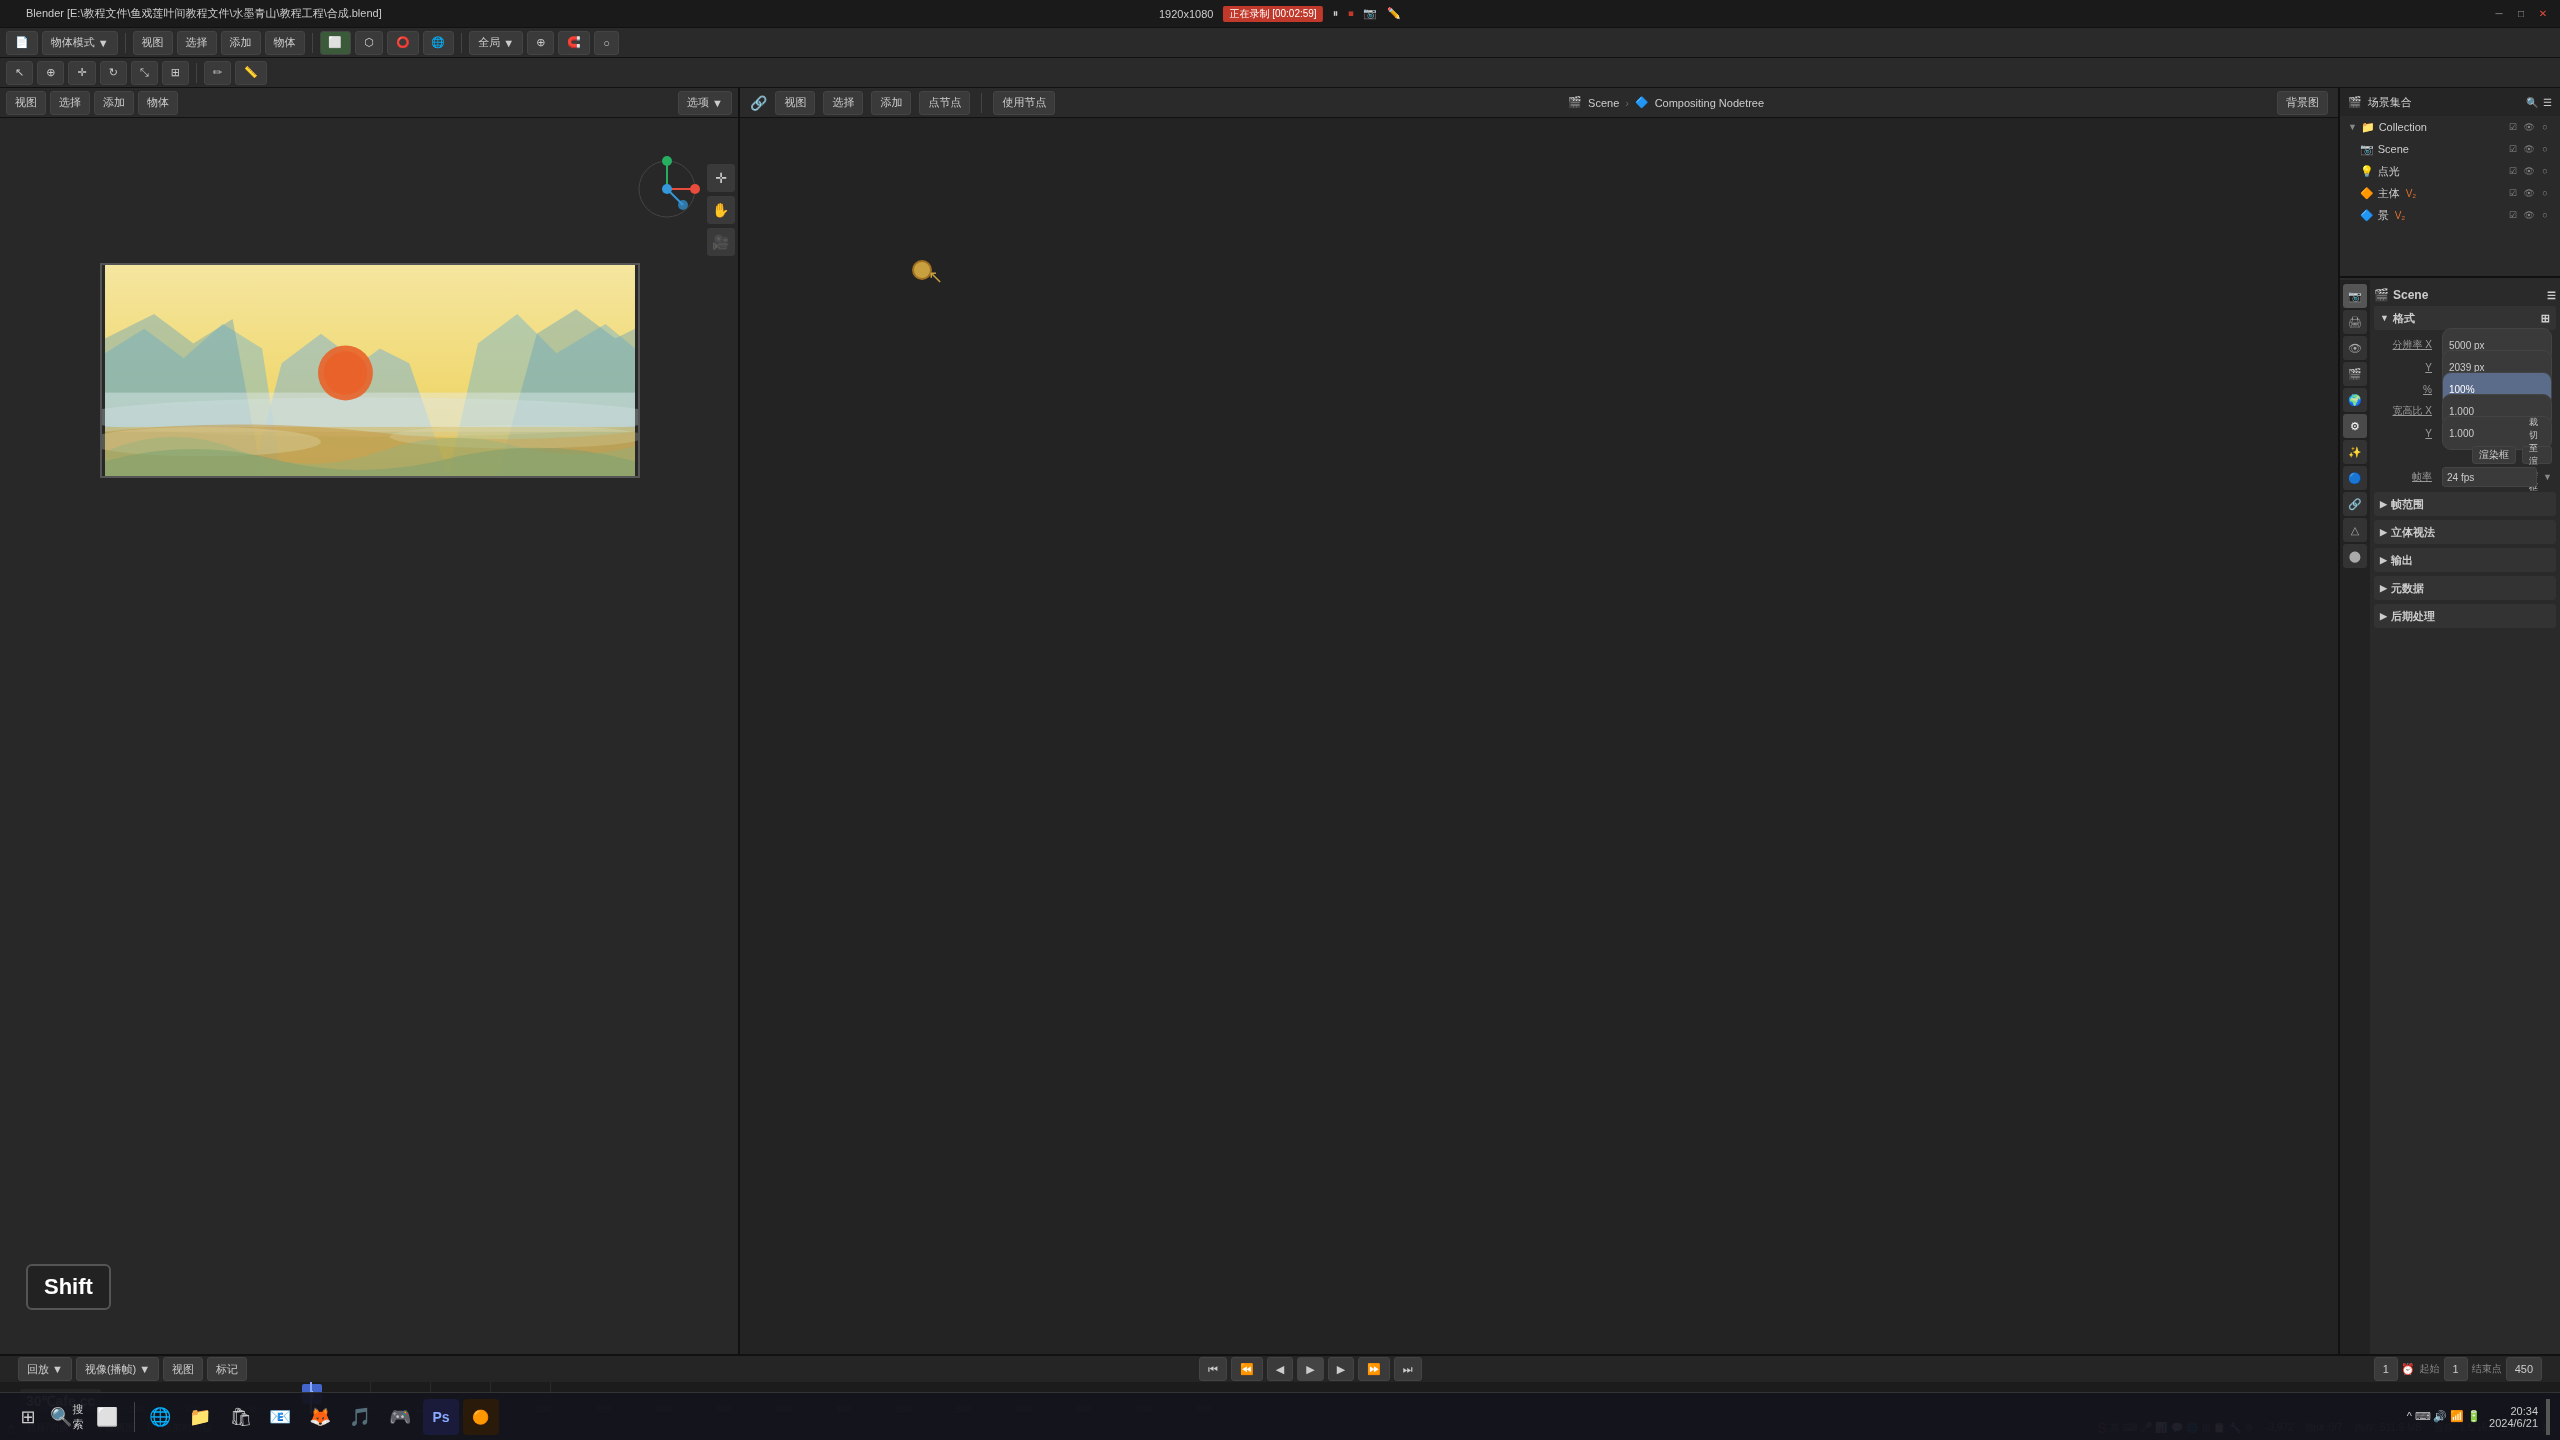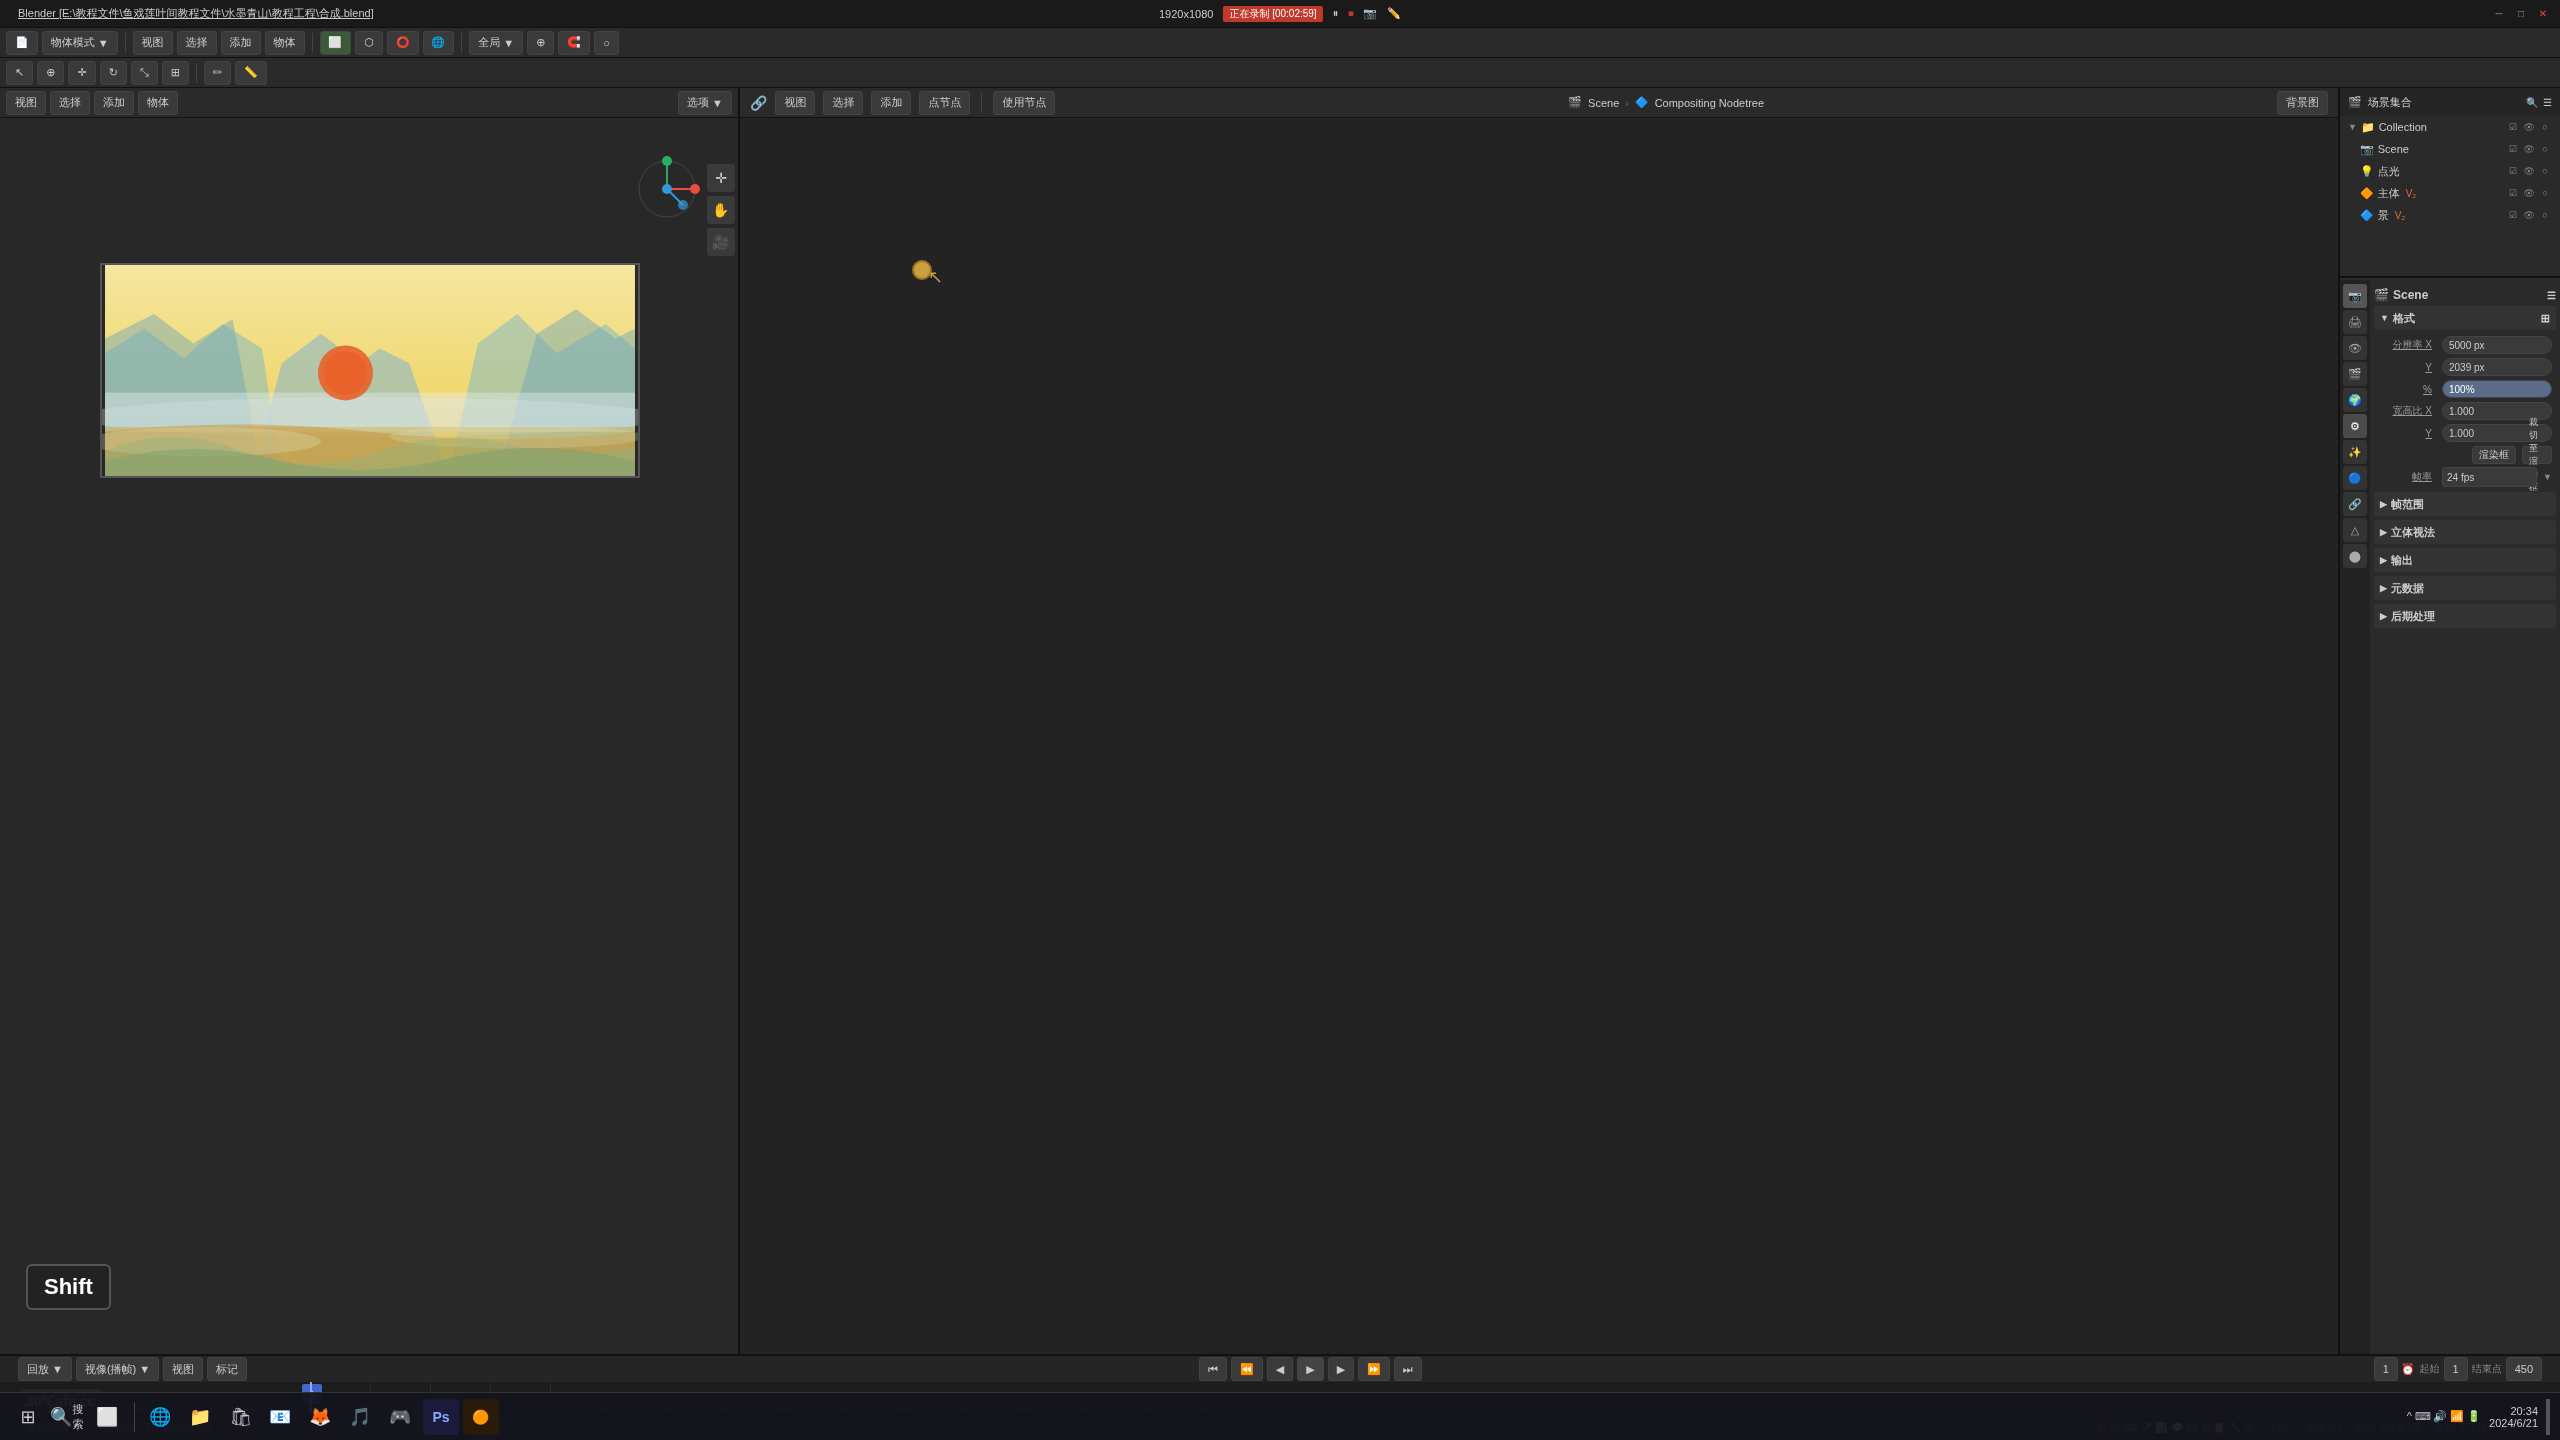--- a/index.html
+++ b/index.html
@@ -19,25 +19,24 @@
       position: absolute;
       top: 0; left: 0; right: 0;
       height: 28px;
       background: #1a1a1a;
       display: flex;
       align-items: center;
       border-bottom: 1px solid #111;
       z-index: 100;
     }
     .top-menubar .app-title {
-      padding: 0 18px;
+      padding: 0 26px;
       color: #ccc;
       font-size: 11px;
       white-space: nowrap;
-      text-decoration: underline;
     }
     .top-center {
       position: absolute;
       left: 50%;
       transform: translateX(-50%);
       display: flex;
       align-items: center;
       gap: 10px;
       font-size: 11px;
       color: #ccc;
@@ -361,21 +360,21 @@
       text-decoration: underline;
     }
     .props-value {
       flex: 1;
       background: #3a3a3a;
       border: 1px solid #444;
       border-radius: 9px;
       height: 18px;
       display: flex;
       align-items: center;
-      padding: 0 6px;
+      padding: 16px 6px;
       font-size: 10px;
       color: #ccc;
     }
     .props-value.highlighted {
       background: #5b6b8a;
       color: white;
     }
 
     .props-btn {
       background: #3a3a3a;

